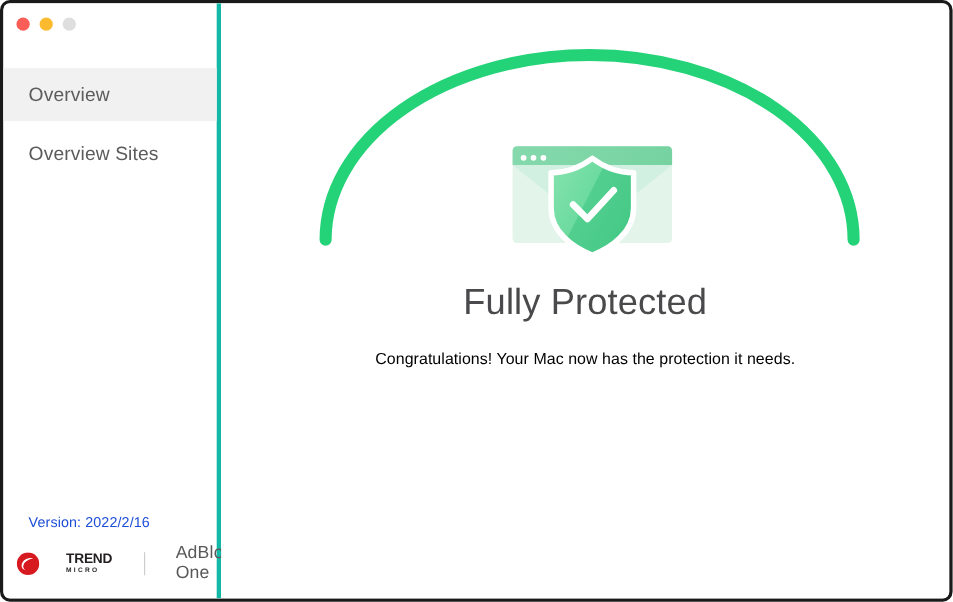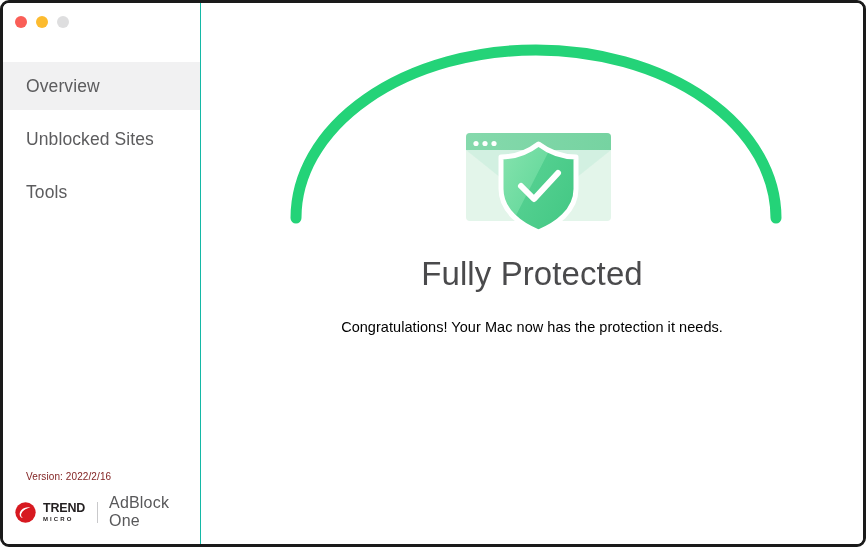--- a/index.html
+++ b/index.html
@@ -28,21 +28,21 @@
     overflow: hidden;
     display: flex;
   }
 
   
   .sidebar {
     position: relative;
     width: 198px;
     height: 100%;
     background: #ffffff;
-    border-right: 1px solid #14b8a6;
+    border-right: 4px solid #14b8a6;
     box-sizing: border-box;
     flex: 0 0 198px;
   }
 
   .traffic-lights {
     position: absolute;
     left: 12px;
     top: 13px;
     display: flex;
     gap: 9px;
@@ -77,33 +77,33 @@
   }
   .nav-item.active {
     background: #f1f1f2;
   }
   .nav-spacer { height: 5px; }
 
   .version-text {
     position: absolute;
     left: 23px;
     bottom: 62px;
-    font-size: 10px;
-    color: #7f1d1d;
+    font-size: 13px;
+    color: #1d4ed8;
     letter-spacing: 0.1px;
     text-align: right;
   }
 
   .brand-row {
     position: absolute;
     left: 12px;
     bottom: 14px;
     display: flex;
     align-items: center;
-    gap: 7px;
+    gap: 24px;
   }
   .tm-mark {
     width: 21px;
     height: 21px;
     flex: 0 0 21px;
   }
   .tm-wordmark {
     display: flex;
     flex-direction: column;
     justify-content: center;
@@ -183,26 +183,23 @@
       <div class="tl-dot tl-min"></div>
       <div class="tl-dot tl-zoom"></div>
     </div>
 
     <div class="nav-list">
       <div class="nav-item active">
         <span>Overview</span>
       </div>
       <div class="nav-spacer"></div>
       <div class="nav-item">
-        <span>Unblocked Sites</span>
+        <span>Overview Sites</span>
       </div>
       <div class="nav-spacer"></div>
-      <div class="nav-item">
-        <span>Tools</span>
-      </div>
       <div class="nav-spacer"></div>
     </div>
 
     <div class="version-text">Version: 2022/2/16</div>
 
     <div class="brand-row">
       <svg class="tm-mark" viewBox="0 0 64 64">
         <circle cx="32" cy="32" r="31" fill="#d71920"></circle>
         <path d="M47 17c-13 -3 -28 3 -32 15c-3 9 2 16 10 17c-6 -3 -8 -9 -5 -15c5 -10 18 -15 27 -17z" fill="#ffffff"></path>
         <path d="M45 19c-10 2 -20 7 -24 15c-3 7 0 13 7 14c10 2 21 -5 24 -15c2 -7 -1 -13 -7 -14z" fill="#ffffff" opacity="0.0"></path>

